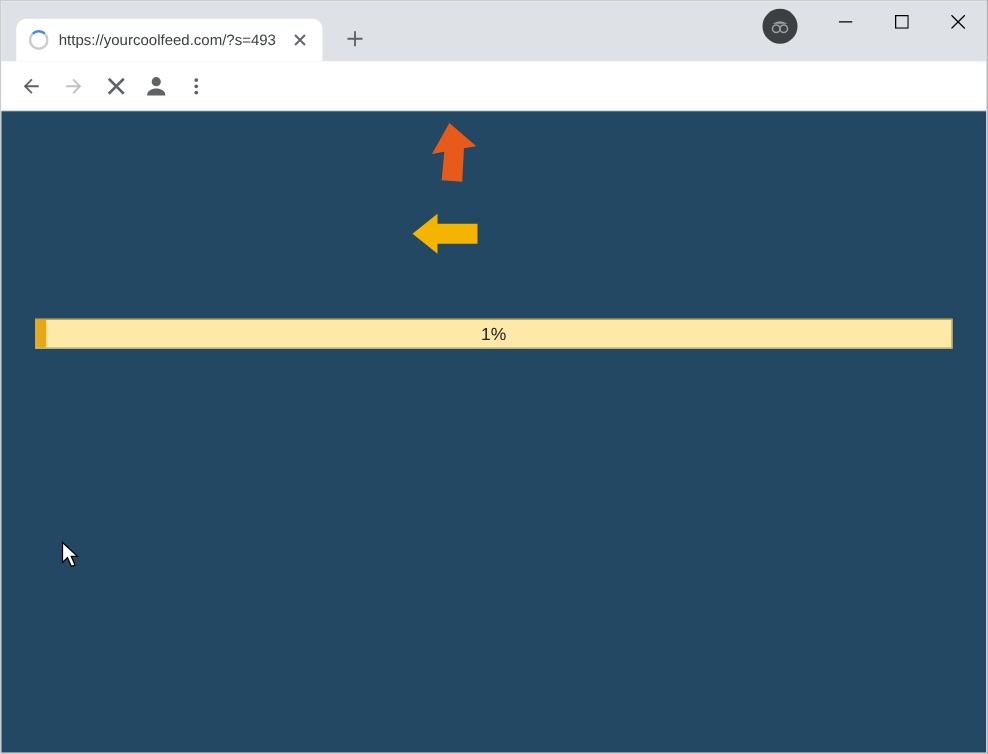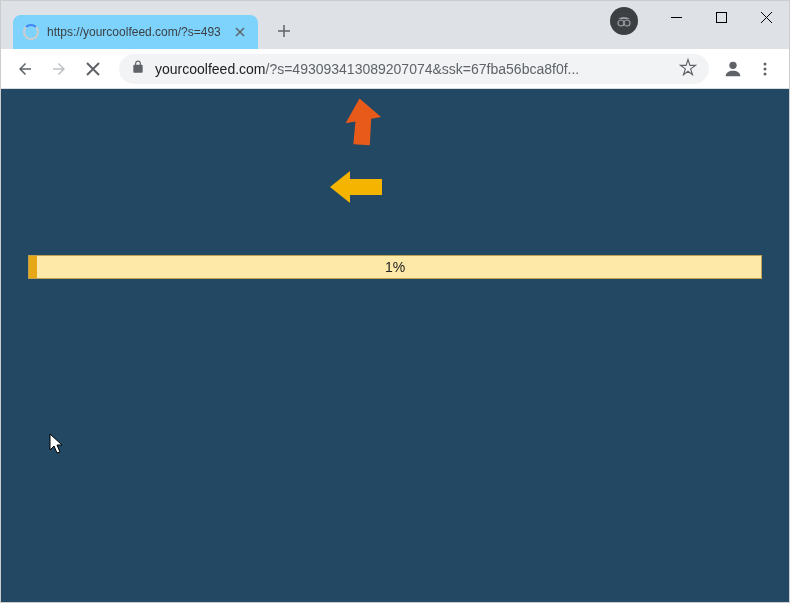--- a/index.html
+++ b/index.html
@@ -18,21 +18,21 @@
       height: 48px;
       background: #dee1e6;
       display: flex;
       align-items: flex-end;
       position: relative;
     }
     .tab {
       margin-left: 12px;
       height: 34px;
       width: 245px;
-      background: #7dd3fc;
+      background: #ffffff;
       border-radius: 8px 8px 0 0;
       display: flex;
       align-items: center;
       padding: 0 10px;
       gap: 8px;
       position: relative;
     }
     .tab-spinner {
       width: 16px;
       height: 16px;
@@ -289,35 +289,20 @@
   <div class="nav-btn" style="opacity:.4">
     <svg width="18" height="18" viewBox="0 0 24 24">
         <path d="M4 11h12.2l-5.6-5.6L12 4l8 8-8 8-1.4-1.4L16.2 13H4z" fill="#5f6368"></path>
       </svg>
   </div>
   <div class="nav-btn">
     <svg width="16" height="16" viewBox="0 0 16 16">
         <path d="M2 2 L14 14 M14 2 L2 14" stroke="#5f6368" stroke-width="2"></path>
       </svg>
   </div>
-  <div class="address-bar">
-    <span class="lock-icon">
-      <svg width="14" height="14" viewBox="0 0 24 24">
-          <path d="M18 8h-1V6c0-2.8-2.2-5-5-5S7 3.2 7 6v2H6c-1.1 0-2 .9-2 2v10c0 1.1.9 2 2 2h12c1.1 0 2-.9 2-2V10c0-1.1-.9-2-2-2zM9 6c0-1.7 1.3-3 3-3s3 1.3 3 3v2H9V6z" fill="#5f6368"></path>
-        </svg>
-    </span>
-    <div class="url-text">
-      <span class="url-domain">yourcoolfeed.com</span><span class="url-path">/?s=493093413089207074&amp;ssk=67fba56bca8f0f...</span>
-    </div>
-    <span class="star-icon">
-      <svg width="18" height="18" viewBox="0 0 24 24">
-          <path d="M12 2l2.6 7.8H22l-6.5 4.7 2.5 7.8L12 17.6 6 22.3l2.5-7.8L2 9.8h7.4z" fill="none" stroke="#5f6368" stroke-width="1.5"></path>
-        </svg>
-    </span>
-  </div>
   <div class="profile-icon">
     <svg width="22" height="22" viewBox="0 0 24 24">
         <circle cx="12" cy="8" r="4" fill="#5f6368"></circle>
         <path d="M4 20c0-4 4-6 8-6s8 2 8 6" fill="#5f6368"></path>
       </svg>
   </div>
   <div class="menu-icon">
     <svg width="16" height="16" viewBox="0 0 16 16">
         <circle cx="8" cy="3" r="1.5" fill="#5f6368"></circle>
         <circle cx="8" cy="8" r="1.5" fill="#5f6368"></circle>

